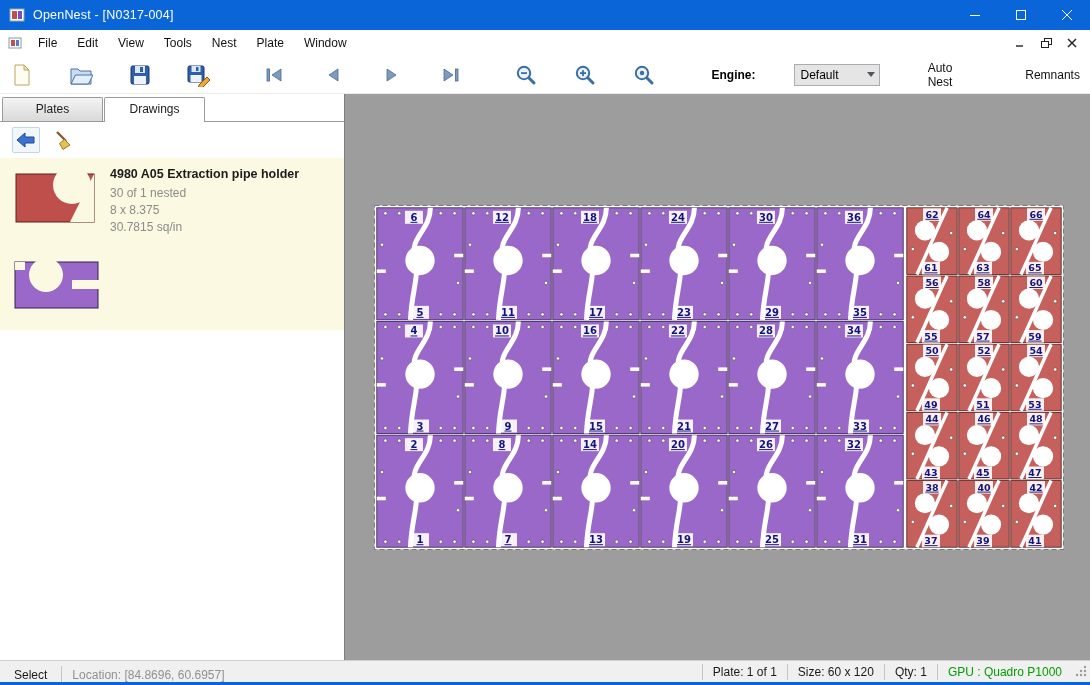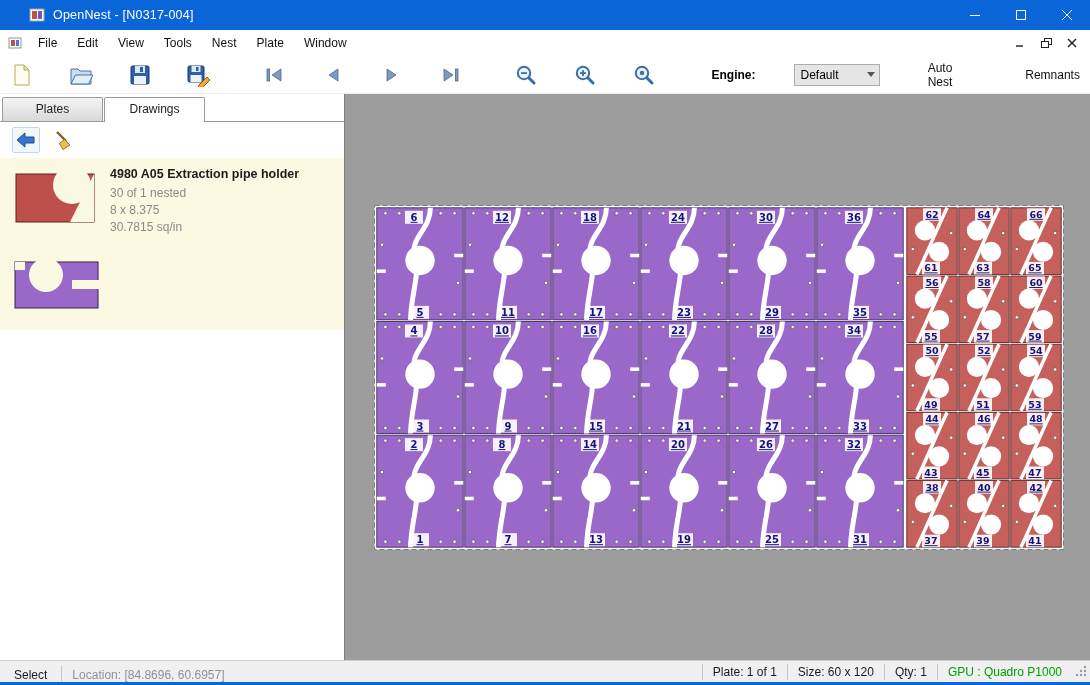--- a/index.html
+++ b/index.html
@@ -1,21 +1,21 @@
 <!DOCTYPE html>
 <html><head>
 <meta charset="utf-8">
 <style>
   * { box-sizing: border-box; }
   html,body { margin:0; padding:0; }
   body { width:1090px; height:685px; font-family:"Liberation Sans", sans-serif; background:#9d9d9d; }
   .window { position:relative; width:1090px; height:685px; overflow:hidden; background:#fff; }
 
   
-  .titlebar { height:30px; background:#0a66d8; display:flex; align-items:center; color:#fff;padding-left:20px; }
+  .titlebar { height:30px; background:#0a66d8; display:flex; align-items:center; color:#fff; }
   .app-icon { margin:0 8px 0 9px; display:flex; }
   .title { font-size:12.5px; letter-spacing:.2px; }
   .win-controls { margin-left:auto; display:flex; height:100%; }
   .win-btn { width:46px; height:100%; display:flex; align-items:center; justify-content:center; }
 
   
   .menubar { height:26px; background:#ffffff; display:flex; align-items:center; font-size:12px; color:#111;text-align:center; }
   .mdi-doc-icon { margin:0 6px 0 8px; display:flex; }
   .menu-item { padding:5px 10px; }
   .mdi-controls { margin-left:auto; display:flex; align-items:center; padding-right:6px; gap:2px; }

